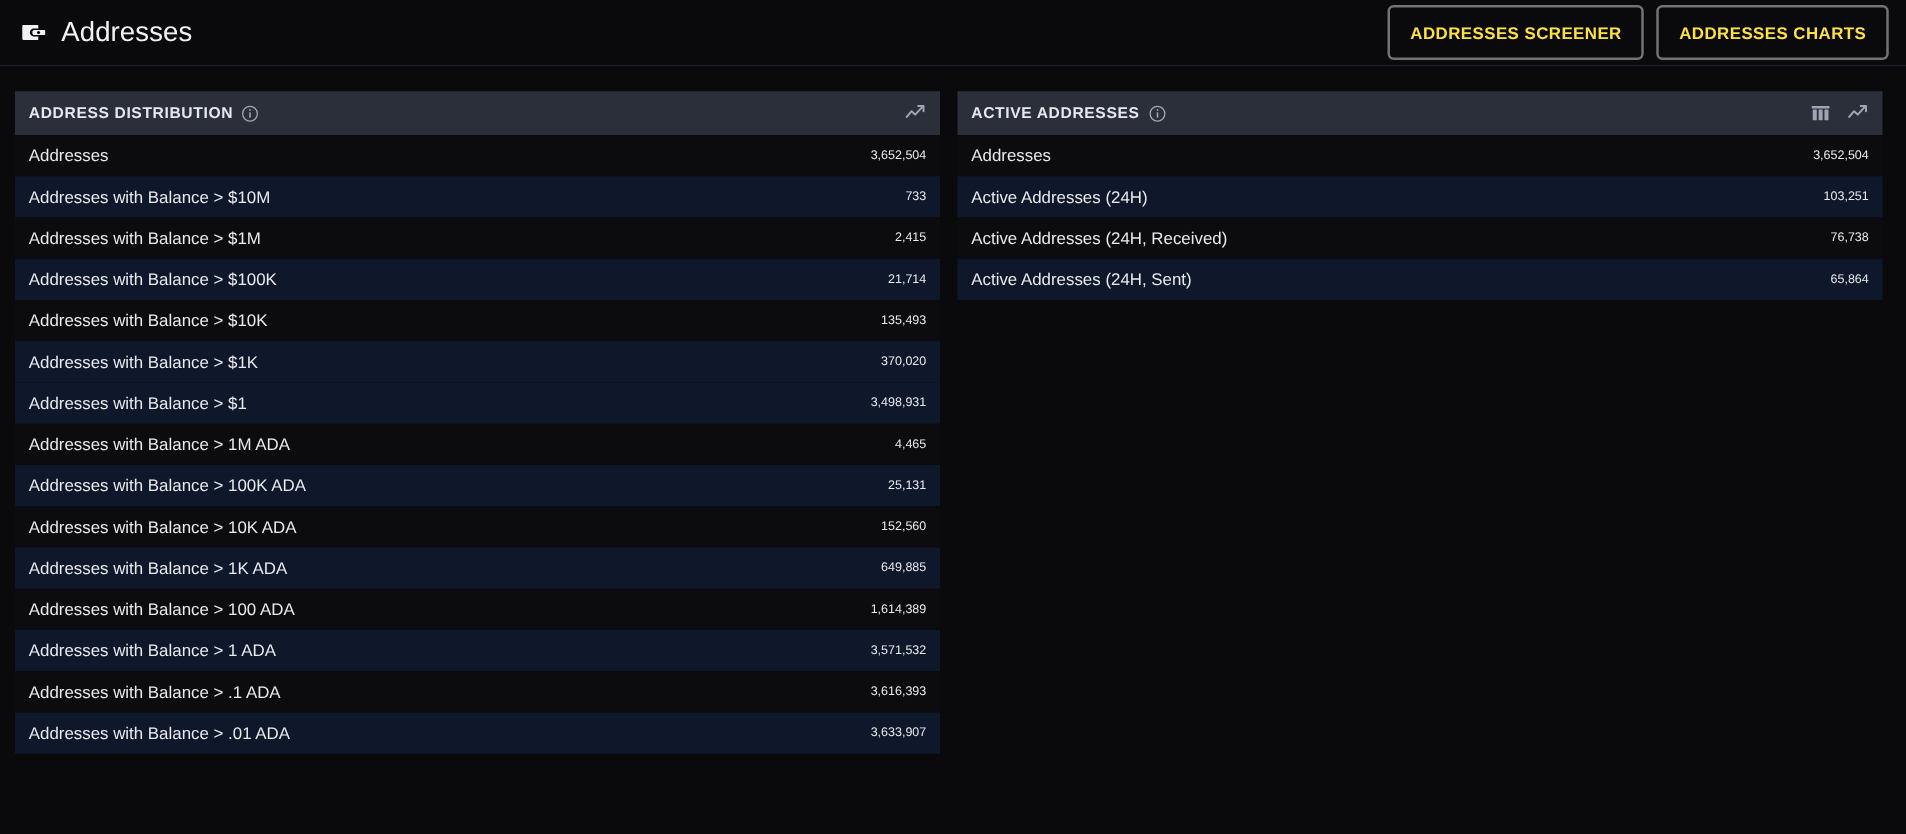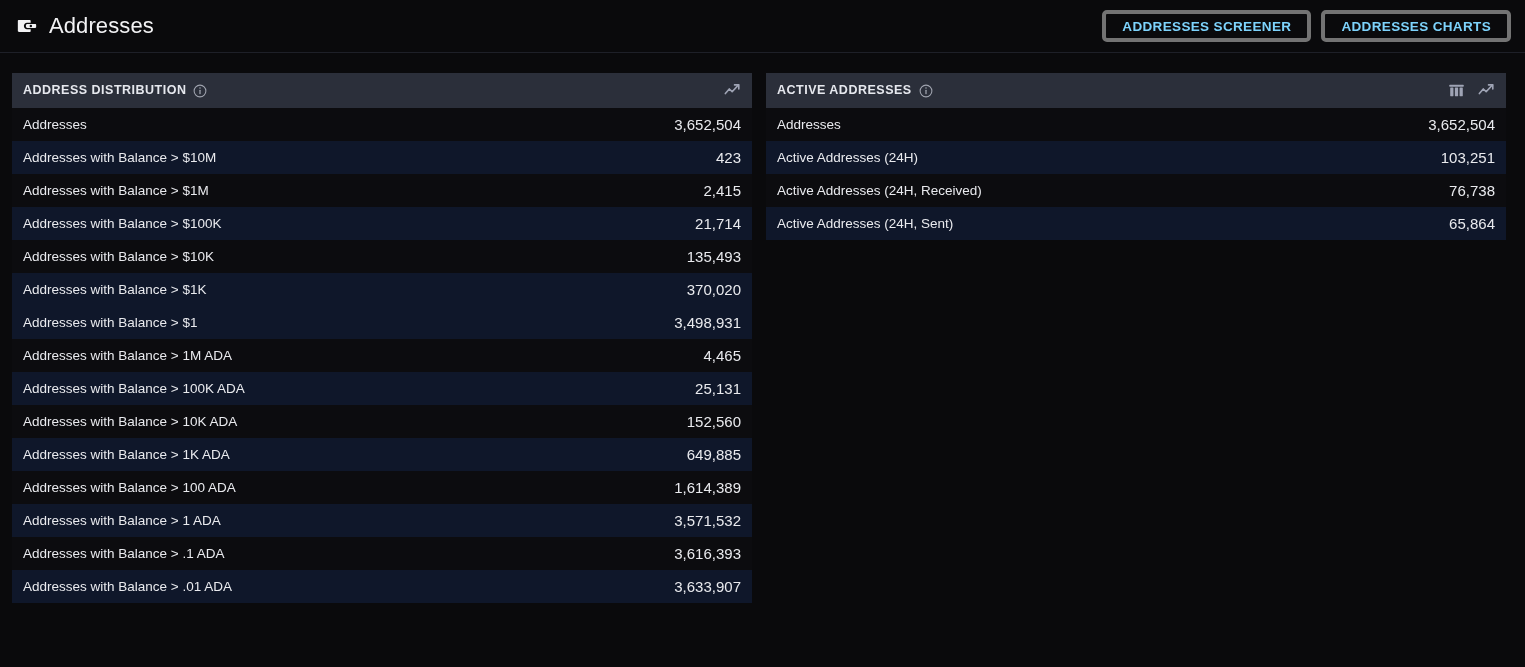--- a/index.html
+++ b/index.html
@@ -52,26 +52,26 @@
 
   .topbar-spacer { flex: 1 1 auto; }
 
   .topbar-actions {
     display: flex;
     align-items: center;
     gap: 10px;
   }
 
   .pill-btn {
-    height: 32px;
+    height: 44px;
     padding: 0 16px;
     background: transparent;
-    border: 4px solid #737373;
+    border: 2px solid #737373;
     border-radius: 5px;
-    color: #7dd3fc;
+    color: #fde047;
     font-family: "Liberation Sans", sans-serif;
     font-size: 13.5px;
     font-weight: 700;
     letter-spacing: 0.35px;
     cursor: pointer;
     display: flex;
     align-items: center;
     justify-content: center;
     white-space: nowrap;
   }
@@ -146,21 +146,21 @@
   .row-label {
     font-size: 13.5px;
     color: #e9eaee;
     line-height: 1;
     white-space: nowrap;
   }
 
   .row-spacer { flex: 1 1 auto; }
 
   .row-value {
-    font-size: 15px;
+    font-size: 10px;
     color: #e9eaee;
     line-height: 1;
     white-space: nowrap;
     text-align: center;
   }
 </style>
 </head>
 <body>
 
 <div class="page">
@@ -203,21 +203,21 @@
       </div>
       <div class="tbl" id="left-rows">
           <div class="row">
             <span class="row-label">Addresses</span>
             <div class="row-spacer"></div>
             <span class="row-value">3,652,504</span>
           </div>
           <div class="row alt">
             <span class="row-label">Addresses with Balance &gt; $10M</span>
             <div class="row-spacer"></div>
-            <span class="row-value">423</span>
+            <span class="row-value">733</span>
           </div>
           <div class="row">
             <span class="row-label">Addresses with Balance &gt; $1M</span>
             <div class="row-spacer"></div>
             <span class="row-value">2,415</span>
           </div>
           <div class="row alt">
             <span class="row-label">Addresses with Balance &gt; $100K</span>
             <div class="row-spacer"></div>
             <span class="row-value">21,714</span>

